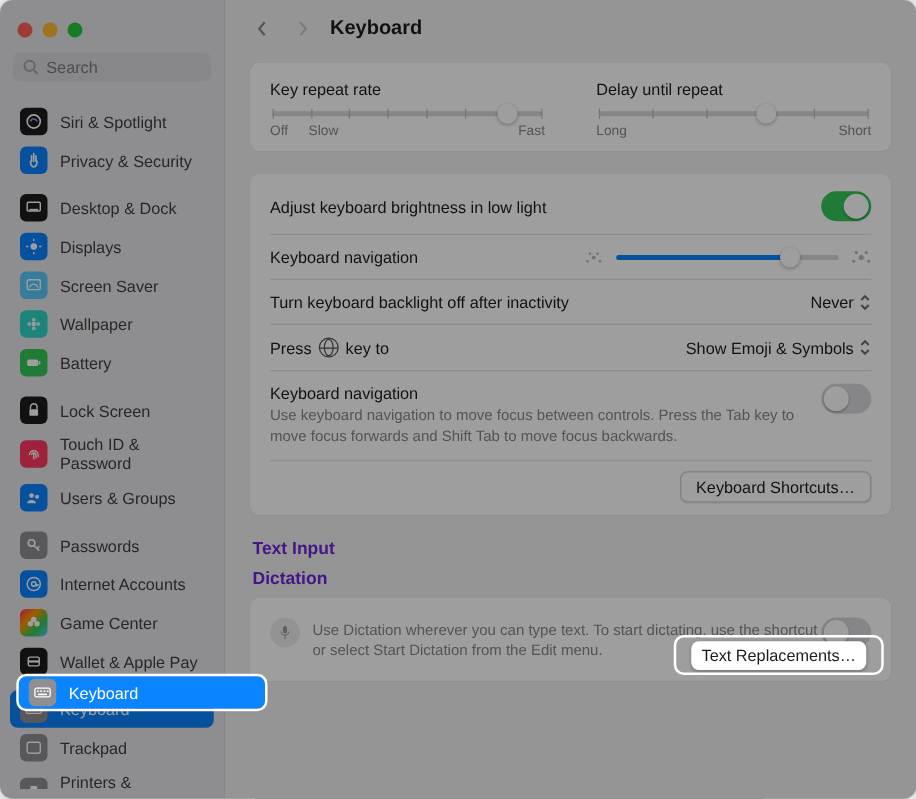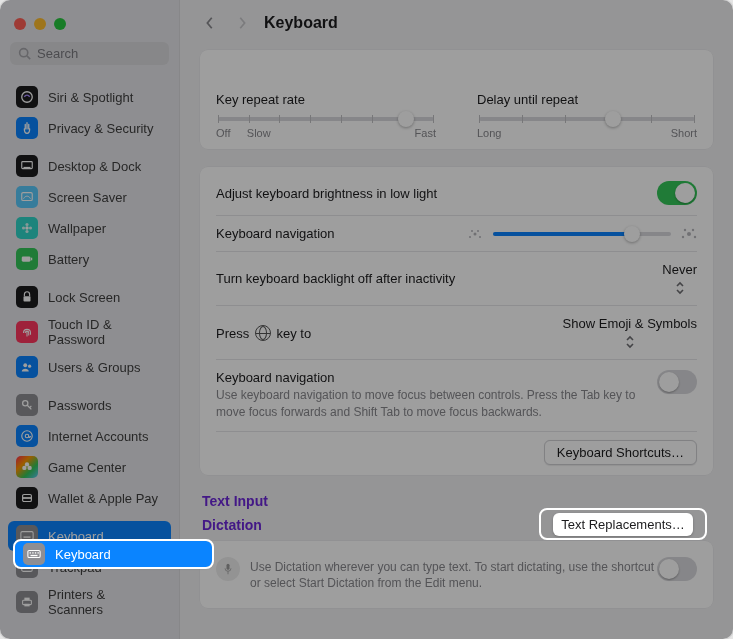--- a/index.html
+++ b/index.html
@@ -25,34 +25,34 @@
   .header { display:flex; align-items:center; gap:12px; padding: 14px 20px 10px 20px; }
   .nav-arrow { width:20px; color:#8a8a8e; display:flex; justify-content:center; }
   .nav-arrow svg { width:12px; height:14px; }
   .title { font-size:16px; font-weight:600; color:#1c1c1e; }
   .content { flex:1; overflow-y:auto; padding: 8px 20px 20px 20px; }
   .card { background:#fff; border-radius:8px; padding: 14px 16px; margin-bottom:18px; font-size:13px; color:#1c1c1e; box-shadow: 0 0 0 .5px rgba(0,0,0,.05); }
   .row { display:flex; align-items:center; justify-content:space-between; padding:10px 0; }
   .divider { border-top:1px solid #e5e5e8; }
   .label { color:#1c1c1e; }
   .sub { color:#88888d; font-size:12px; line-height:1.4; margin-top:2px; }
-  .slider-pair { display:flex; gap:41px;margin-top:28px; }
+  .slider-pair { display:flex; gap:41px; }
   .slider-block { flex:1; }
   .slider-title { font-size:13px; margin-bottom:10px; }
   .slider-track { position:relative; height:4px; background:#d9d9dd; border-radius:2px; margin:6px 2px 6px 2px; }
   .slider-ticks { position:absolute; inset:0; display:flex; justify-content:space-between; }
   .tick { width:1px; height:8px; background:#c0c0c4; margin-top:-2px; }
   .slider-thumb { position:absolute; top:-6px; width:16px; height:16px; border-radius:50%; background:#fff; box-shadow: 0 1px 3px rgba(0,0,0,.3); transform:translateX(-50%); }
   .slider-labels { display:flex; justify-content:space-between; font-size:11px; color:#88888d; margin-top:6px; }
   .brightness-slider { flex:1; max-width:230px; display:flex; align-items:center; gap:10px; }
   .btrack { flex:1; position:relative; height:4px; background:#d9d9dd; border-radius:2px; }
   .bfill { position:absolute; left:0; top:0; bottom:0; background:#0a84ff; border-radius:2px; }
   .bthumb { position:absolute; top:-6px; width:16px; height:16px; border-radius:50%; background:#fff; box-shadow:0 1px 3px rgba(0,0,0,.3); transform:translateX(-50%); }
   .bicon { width:16px; height:12px; color:#b5b5ba; display:flex; }
-  .select-look { color:#1c1c1e; display:flex; align-items:center; gap:4px; font-size:13px;flex-direction:column; }
+  .select-look { color:#1c1c1e; display:flex; align-items:center; gap:4px; font-size:13px; }
   .chev-ud { width:10px; height:14px; color:#6e6e73; }
   .toggle { width:40px; height:24px; border-radius:12px; position:relative; }
   .toggle.on { background:#34c759; }
   .toggle.off { background:#d9d9dd; }
   .knob { position:absolute; top:2px; width:20px; height:20px; background:#fff; border-radius:50%; box-shadow:0 1px 2px rgba(0,0,0,.3); }
   .toggle.on .knob { right:2px; }
   .toggle.off .knob { left:2px; }
   .btn { background:#fff; border:1px solid #d0d0d4; border-radius:6px; padding:4px 12px; font-size:13px; color:#1c1c1e; box-shadow: 0 .5px 1px rgba(0,0,0,.08); }
   .btn-row-right { display:flex; justify-content:flex-end; padding-top:8px; }
   .section-title { font-size:14px; font-weight:600; color:#6d28d9; margin: 4px 2px 8px 2px; }
@@ -110,20 +110,34 @@
           <div class="sitem">
             <span class="sicon" style="background: rgb(28, 28, 30);">
               <svg viewBox="0 0 16 16">
                 <rect x="2" y="3" width="12" height="8" rx="1" fill="none" stroke="#fff" stroke-width="1.3"></rect>
                 <rect x="4" y="9" width="8" height="1.5" fill="#fff"></rect>
               </svg>
             </span>
             <span>Desktop &amp; Dock</span>
           </div>
           <div class="sitem">
+            <span class="sicon" style="background: rgb(10, 132, 255);">
+              <svg viewBox="0 0 16 16">
+                <circle cx="8" cy="8" r="3" fill="#fff"></circle>
+                <g stroke="#fff" stroke-width="1.3">
+                  <line x1="8" y1="1" x2="8" y2="3"></line>
+                  <line x1="8" y1="13" x2="8" y2="15"></line>
+                  <line x1="1" y1="8" x2="3" y2="8"></line>
+                  <line x1="13" y1="8" x2="15" y2="8"></line>
+                </g>
+              </svg>
+            </span>
+            <span>Displays</span>
+          </div>
+          <div class="sitem">
             <span class="sicon" style="background: rgb(90, 200, 250);">
               <svg viewBox="0 0 16 16">
                 <rect x="2" y="3" width="12" height="9" rx="1.5" fill="none" stroke="#fff" stroke-width="1.3"></rect>
                 <path d="M4 10c2-4 6-4 8 0" stroke="#fff" fill="none"></path>
               </svg>
             </span>
             <span>Screen Saver</span>
           </div>
           <div class="sitem">
             <span class="sicon" style="background: rgb(48, 213, 200);">

